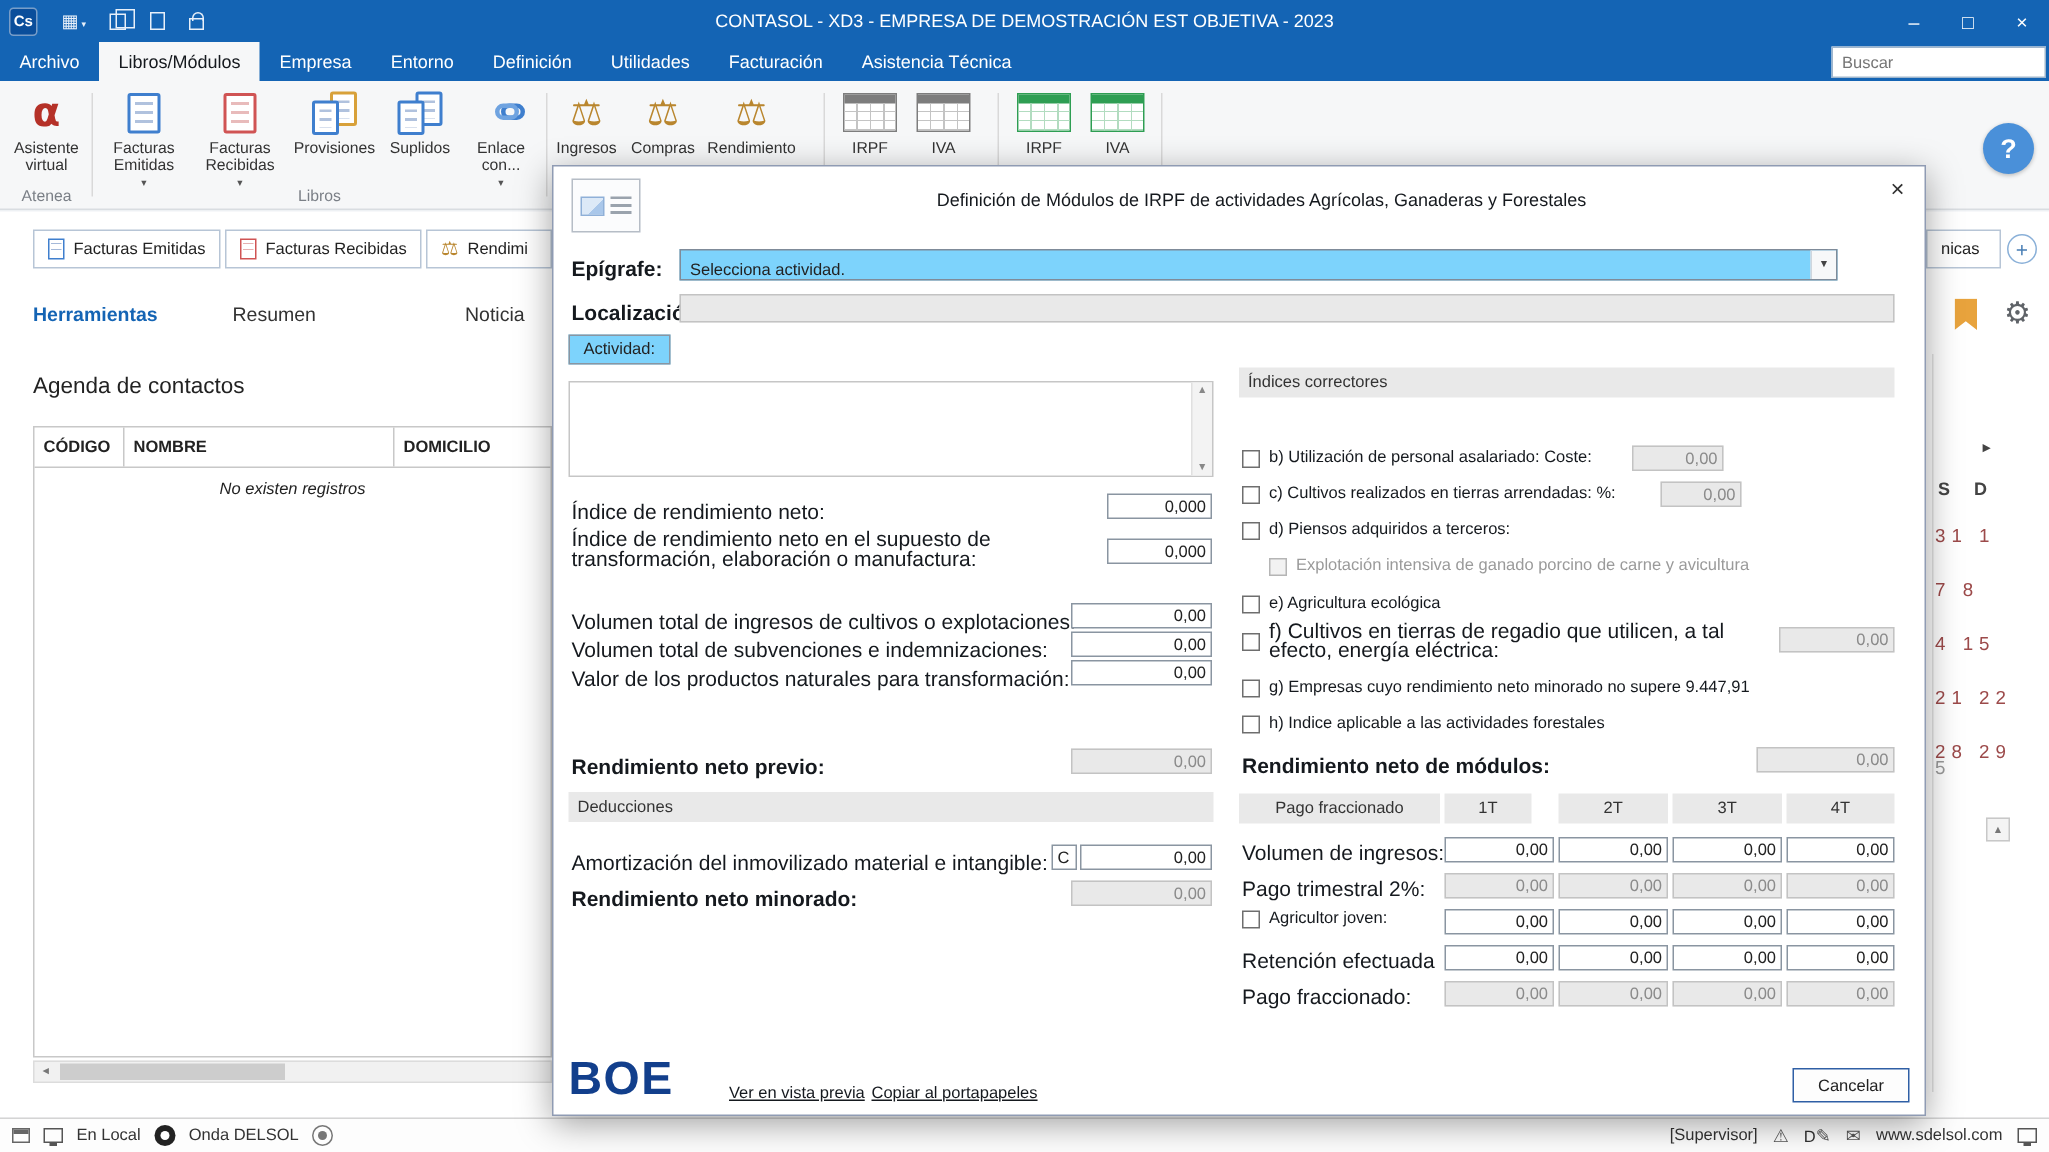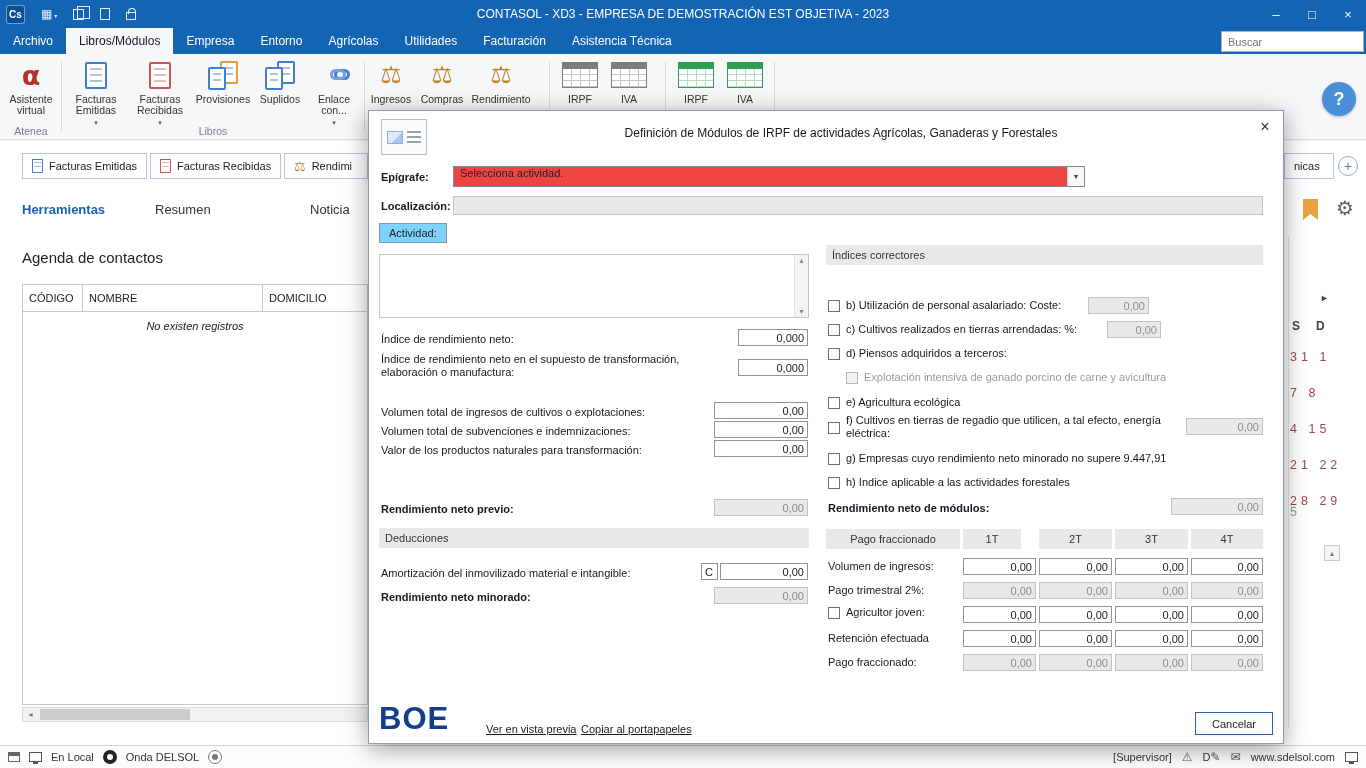--- a/index.html
+++ b/index.html
@@ -64,21 +64,21 @@
   .plus-circle{position:absolute;top:156px;left:1338px;width:20px;height:20px;border-radius:50%;border:1px solid #8ab0d8;color:#4a7fb5;display:flex;align-items:center;justify-content:center;font-size:14px;background:#fff}
   .tab{position:absolute;top:202px;font-size:13px;color:#333;white-space:nowrap}
   .tab.active{color:#1464b4;font-weight:bold}
   .bookmark{position:absolute;top:199px;left:1303px;width:15px;height:21px;background:#e8a33d;clip-path:polygon(0 0,100% 0,100% 100%,50% 72%,0 100%)}
   .gear{position:absolute;top:198px;left:1336px;font-size:20px;color:#5f6368;line-height:1;font-family:"DejaVu Sans",sans-serif}
   .help-circle{position:absolute;top:82px;left:1322px;width:34px;height:34px;border-radius:50%;background:#4a90d9;color:#fff;font-size:18px;font-weight:bold;display:flex;align-items:center;justify-content:center;box-shadow:0 1px 3px rgba(0,0,0,.25)}
 
   .agenda-title{position:absolute;top:249px;left:22px;font-size:15px;color:#222}
   .agenda-table{position:absolute;top:284px;left:22px;width:346px;height:421px;border:1px solid #c8c8c8;background:#fff}
   .ag-head{display:flex;height:27px;border-bottom:1px solid #c8c8c8}
-  .ag-th{display:flex;align-items:center;padding:0 6px;font-weight:normal;font-size:11px;border-right:1px solid #c8c8c8;height:100%}
+  .ag-th{display:flex;align-items:center;padding:0 6px;font-weight:bold;font-size:11px;border-right:1px solid #c8c8c8;height:100%}
   .ag-empty{display:block;text-align:center;font-style:italic;margin-top:8px;color:#222}
   .hscroll{position:absolute;top:707px;left:22px;width:346px;height:15px;background:#f1f1f1;border:1px solid #dcdcdc;display:flex;align-items:center}
   .hs-arrow{width:15px;height:100%;display:flex;align-items:center;justify-content:center;font-size:7px;color:#777}
   .hs-thumb{width:150px;height:11px;background:#cdcdcd;margin-left:2px}
 
   
   .right-sliver{position:absolute;top:236px;left:1288px;bottom:40px;border-left:1px solid #e3e3e3}
   .cal-nav{position:absolute;top:293px;left:1320px;font-size:9px;color:#444}
   .cal-head{position:absolute;top:319px;left:1292px;width:60px;display:flex;gap:16px;font-size:12px;color:#444;font-weight:bold}
   .cal-row{position:absolute;left:1290px;width:64px;font-size:12.5px;color:#9c4a4a;letter-spacing:4px;white-space:nowrap}
@@ -98,27 +98,27 @@
   .cam-ic::after{content:"";position:absolute;left:3px;top:3px;width:6px;height:6px;border-radius:50%;background:#777}
   .sb-glyph{font-size:12px;color:#555;line-height:1;font-family:"DejaVu Sans",sans-serif}
 
   
   .dialog{position:absolute;left:368px;top:110px;width:916px;height:634px;background:#fff;border:1px solid #8f9bb3;box-shadow:0 5px 22px rgba(0,0,0,.38);z-index:50}
   .dlg-icon{position:absolute;left:12px;top:8px;width:46px;height:36px;border:1px solid #b6bdc6;background:#fbfcfd;display:flex;align-items:center;justify-content:center;gap:4px}
   .dlg-icon .pic{width:16px;height:13px;border:1px solid #8fb0d8;background:linear-gradient(135deg,#dce9f7 60%,#a9c7ea 60%)}
   .dlg-icon .lines{width:14px;height:13px;background:repeating-linear-gradient(to bottom,#9aa3ad 0 2px,transparent 2px 5px)}
   .dlg-title{position:absolute;left:70px;right:40px;top:15px;text-align:center;font-size:12px;color:#15191e}
   .dlg-close{position:absolute;right:8px;top:6px;width:20px;height:20px;display:flex;align-items:center;justify-content:center;font-size:16px;color:#333}
-  .lbl{position:absolute;font-size:11px;color:#15191e;white-space:nowrap}
+  .lbl{position:absolute;font-size:14px;color:#15191e;white-space:nowrap}
   .lbl.wrap{white-space:normal}
   .lbl.b{font-weight:bold}
   .fld{position:absolute;height:17px;border:1px solid #8a95a1;background:#fff;font-size:11px;display:flex;align-items:center;justify-content:flex-end;padding:0 3px;color:#222}
   .fld.dis{background:#e9e9e9;border-color:#c3c3c3;color:#8b8b8b}
   .fld.left{justify-content:flex-start}
-  .selectbox{position:absolute;left:84px;top:55px;width:632px;height:21px;border:1px solid #7f8b99;background:#ef4444;display:flex;align-items:flex-start}
+  .selectbox{position:absolute;left:84px;top:55px;width:772px;height:21px;border:1px solid #7f8b99;background:#7dd3fc;display:flex;align-items:flex-end}
   .selectbox .val{flex:1;padding:0 6px;font-size:11px;color:#222}
   .selectbox .arrow{width:17px;height:100%;border-left:1px solid #cfd6dd;display:flex;align-items:center;justify-content:center;font-size:7px;color:#444;background:#f7f8f9}
   .actbtn{position:absolute;left:10px;top:112px;border:1px solid #8a95a1;background:#7dd3fc;padding:3px 9px;font-size:11px;color:#222}
   .txtarea{position:absolute;left:10px;top:143px;width:430px;height:64px;border:1px solid #c6c6c6;background:#fff}
   .txt-scroll{position:absolute;right:0;top:0;bottom:0;width:14px;background:#f3f3f3;border-left:1px solid #e0e0e0;display:flex;flex-direction:column;justify-content:space-between;align-items:center;padding:2px 0;font-size:7px;color:#888}
   .secbar{position:absolute;height:20px;background:#e9e9e9;font-size:11px;color:#333;display:flex;align-items:center;padding-left:6px}
   .ck-item{position:absolute;display:flex;gap:6px;align-items:flex-start;font-size:11px;color:#15191e}
   .cb{width:12px;height:12px;border:1px solid #6e6e6e;background:#fff;flex:none;margin-top:1px}
   .cb.dis{border-color:#b5b5b5;background:#f2f2f2}
   .gray-text{color:#9a9a9a}
@@ -146,21 +146,21 @@
       <span class="winbtn">□</span>
       <span class="winbtn">×</span>
     </div>
   </div>
 
   <div class="menubar">
     <span class="menu-item">Archivo</span>
     <span class="menu-item active">Libros/Módulos</span>
     <span class="menu-item">Empresa</span>
     <span class="menu-item">Entorno</span>
-    <span class="menu-item">Agrícolas</span>
+    <span class="menu-item">Definición</span>
     <span class="menu-item">Utilidades</span>
     <span class="menu-item">Facturación</span>
     <span class="menu-item">Asistencia Técnica</span>
   </div>
   <input class="search" placeholder="Buscar" style="">
 
   <div class="ribbon">
 
     <div class="rb-group" style="left:2px;width:58px">
       <div class="rb-row">

